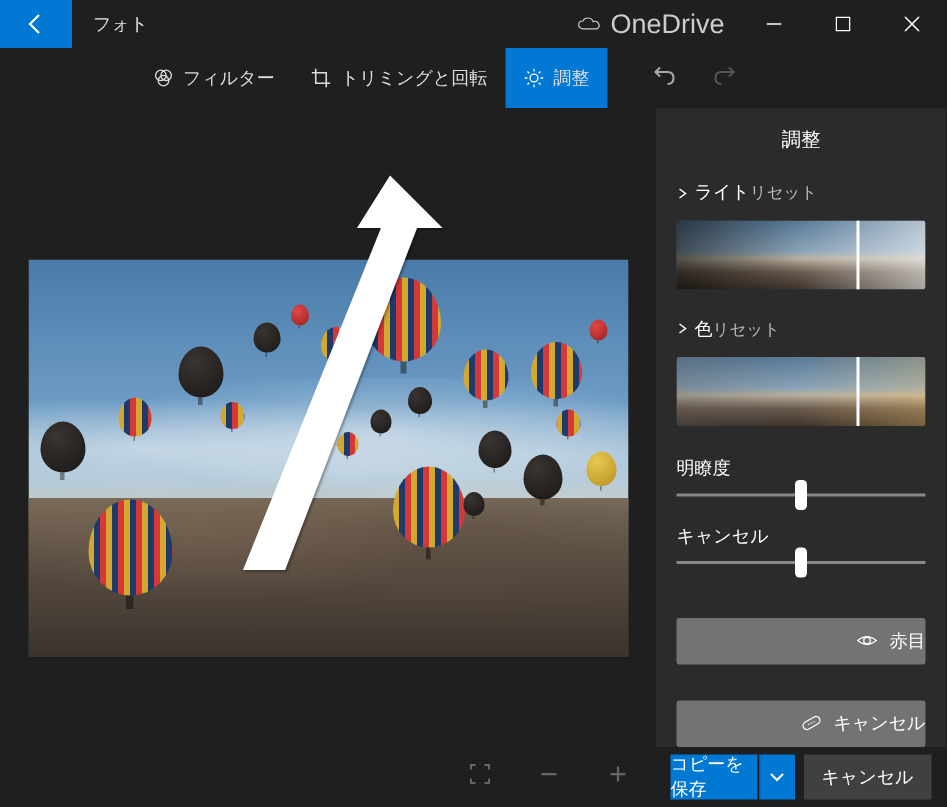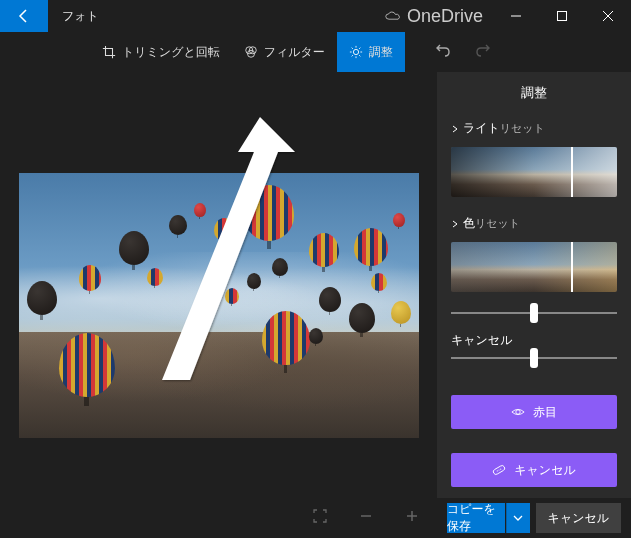--- a/index.html
+++ b/index.html
@@ -52,21 +52,21 @@
 .preview .p-ov { position:absolute; inset:0; }
 .prev-light .p-ov { background: linear-gradient(to right, rgba(0,0,0,0.55) 0%, transparent 50%, rgba(255,255,255,0.55) 100%); }
 .prev-color .p-ov { background: linear-gradient(to right, rgba(80,80,80,0.3) 0%, transparent 50%, rgba(255,200,100,0.3) 100%); }
 .preview .slider-mark { position: absolute; top: 0; bottom: 0; width: 2px; background: #fff; }
 
 .slider-block { margin: 6px 0 12px; }
 .slider-label { font-size: 12px; color: #fff; margin-bottom: 8px; }
 .slider-track { position: relative; height: 2px; background: #888; }
 .slider-thumb { position: absolute; top: 50%; width: 8px; height: 20px; background: #fff; border-radius: 3px; transform: translate(-50%, -50%); cursor: pointer; }
 
-.panel-btn { height: 34px; margin-top: 24px; background: #8b5cf6; display: flex; align-items: center; justify-content: center; gap: 8px; font-size: 12px; color: #fff; cursor: pointer; border-radius: 2px; }
+.panel-btn { height: 34px; margin-top: 24px; background: #737373; display: flex; align-items: center; justify-content: flex-end; gap: 8px; font-size: 12px; color: #fff; cursor: pointer; border-radius: 2px; }
 .panel-btn svg { width: 14px; height: 14px; }
 
 .footer { height: 40px; display: flex; align-items: center; background: #1f1f1f; }
 .footer-left { flex: 1; display: flex; align-items: center; justify-content: flex-end; gap: 32px; padding-right: 18px; color: #666; }
 .footer-left svg { width: 14px; height: 14px; }
 .footer-left .fi { cursor: pointer; }
 .footer-right { width: 194px; display: flex; align-items: center; gap: 6px; padding: 0 10px; }
 .save-btn { flex: 1; height: 30px; background: #0078d4; display: flex; align-items: center; justify-content: center; font-size: 12px; cursor: pointer; }
 .save-drop { width: 24px; height: 30px; background: #0078d4; display: flex; align-items: center; justify-content: center; cursor: pointer; margin-left: -5px; border-left: 1px solid rgba(0,0,0,0.2); }
 .save-drop svg { width: 10px; height: 10px; }
@@ -105,31 +105,31 @@
           <line x1="0" y1="0" x2="10" y2="10" stroke="#fff"></line>
           <line x1="10" y1="0" x2="0" y2="10" stroke="#fff"></line>
         </svg>
       </div>
   </div>
 </div>
 
 <div class="toolbar">
   <div class="tool">
     <svg viewBox="0 0 16 16">
-        <path d="M4 1v11h11M1 4h11v11" stroke="#ddd" fill="none" stroke-width="1.2"></path>
-      </svg>
-    <span>トリミングと回転</span>
-  </div>
-  <div class="tool">
-    <svg viewBox="0 0 16 16">
         <circle cx="6" cy="6" r="4" fill="none" stroke="#ddd"></circle>
         <circle cx="10" cy="6" r="4" fill="none" stroke="#ddd"></circle>
         <circle cx="8" cy="10" r="4" fill="none" stroke="#ddd"></circle>
       </svg>
     <span>フィルター</span>
+  </div>
+  <div class="tool">
+    <svg viewBox="0 0 16 16">
+        <path d="M4 1v11h11M1 4h11v11" stroke="#ddd" fill="none" stroke-width="1.2"></path>
+      </svg>
+    <span>トリミングと回転</span>
   </div>
   <div class="tool active">
     <svg viewBox="0 0 16 16">
         <circle cx="8" cy="8" r="3" fill="none" stroke="#fff"></circle>
         <g stroke="#fff">
           <line x1="8" y1="1" x2="8" y2="3"></line>
           <line x1="8" y1="13" x2="8" y2="15"></line>
           <line x1="1" y1="8" x2="3" y2="8"></line>
           <line x1="13" y1="8" x2="15" y2="8"></line>
           <line x1="3" y1="3" x2="4.4" y2="4.4"></line>
@@ -215,20 +215,21 @@
       </div>
       <div class="reset">リセット</div>
     </div>
     <div class="preview prev-color">
       <div class="p-sky"></div>
         <div class="p-ov"></div>
       <div class="slider-mark" style="left:72%"></div>
     </div>
 
     <div class="slider-block">
+      <div class="slider-label">明瞭度</div>
       <div class="slider-track">
         <div class="slider-thumb" style="left:50%"></div>
       </div>
     </div>
 
     <div class="slider-block">
       <div class="slider-label">キャンセル</div>
       <div class="slider-track">
         <div class="slider-thumb" style="left:50%"></div>
       </div>

